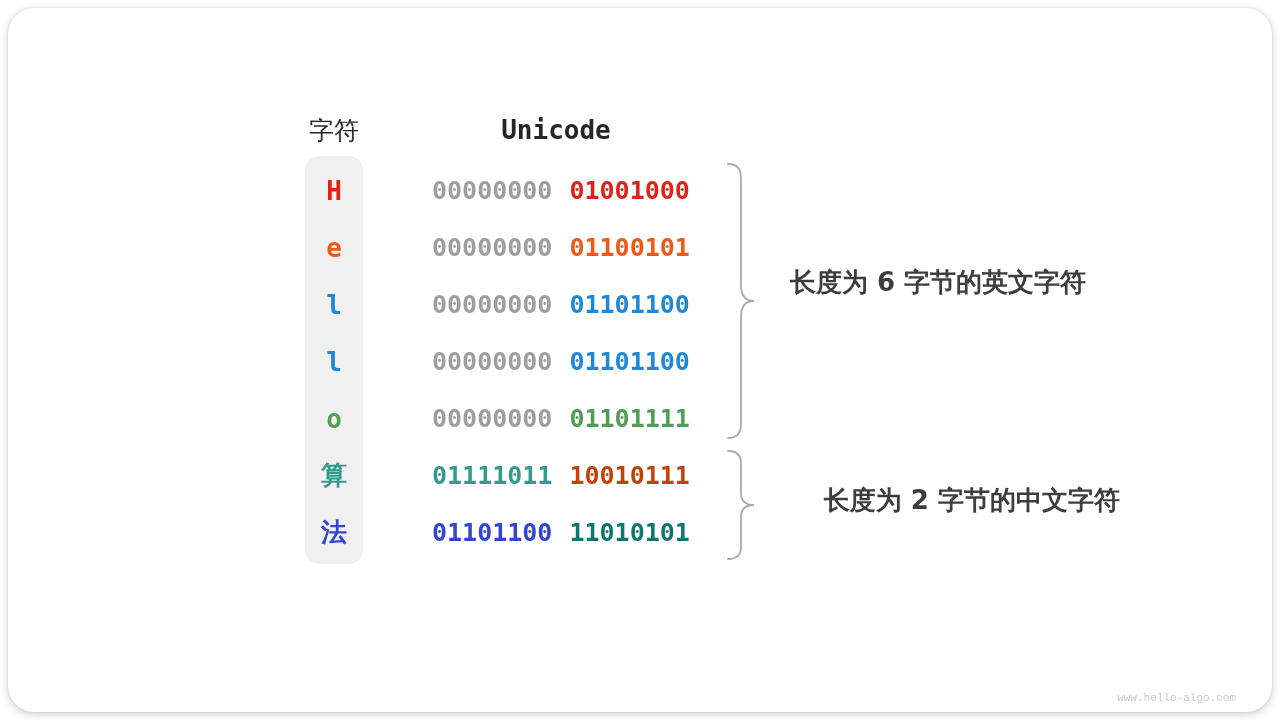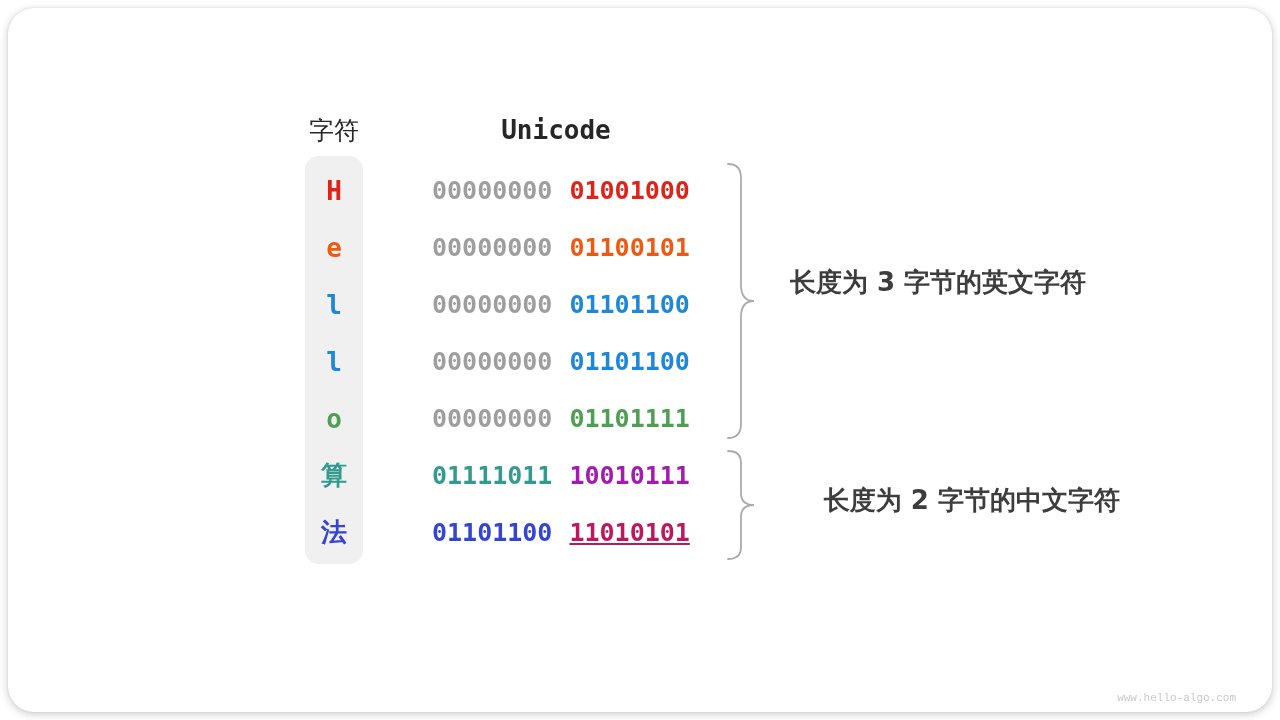--- a/index.html
+++ b/index.html
@@ -118,40 +118,40 @@
 
     <div class="row">
       <span class="char" style="color: rgb(79, 158, 84);">o</span>
       <span class="byte byte1" style="color: rgb(158, 158, 158);">00000000</span>
       <span class="byte byte2" style="color: rgb(79, 158, 84);">01101111</span>
     </div>
 
     <div class="row">
       <span class="char" style="color: rgb(51, 154, 142);">算</span>
       <span class="byte byte1" style="color: rgb(51, 154, 142);">01111011</span>
-      <span class="byte byte2" style="color: #a21caf;">10010111</span>
+      <span class="byte byte2" style="color: #c2410c;">10010111</span>
     </div>
 
     <div class="row">
       <span class="char" style="color: rgb(51, 69, 210);">法</span>
       <span class="byte byte1" style="color: rgb(51, 69, 210);">01101100</span>
-      <span class="byte byte2" style="color: #be185d; text-decoration: underline;">11010101</span>
+      <span class="byte byte2" style="color: #0f766e;">11010101</span>
     </div>
 
   </div>
 
   <svg class="abs brace-svg" style="left:718px; top:154px;" width="30" height="278">
     <path d="M2 2 Q15 2 15 16 L15 123 Q15 139 28 139 Q15 139 15 155 L15 262 Q15 276 2 276" fill="none" stroke="#ababab" stroke-width="1.8" stroke-linecap="round"></path>
   </svg>
 
   <svg class="abs brace-svg" style="left:718px; top:441px;" width="30" height="112">
     <path d="M2 2 Q15 2 15 14 L15 44 Q15 56 28 56 Q15 56 15 68 L15 98 Q15 110 2 110" fill="none" stroke="#ababab" stroke-width="1.8" stroke-linecap="round"></path>
   </svg>
 
   <div class="abs annotation-1">
-    <div class="ann-line1" style="color: rgb(61, 61, 61);">长度为 3 字节的英文字符</div>
+    <div class="ann-line1" style="color: rgb(61, 61, 61);">长度为 6 字节的英文字符</div>
   </div>
 
   <div class="abs annotation-2" style="color: rgb(61, 61, 61);">长度为 2 字节的中文字符</div>
 
   <div class="abs watermark" style="color: rgb(201, 201, 201);">www.hello-algo.com</div>
 
 </div>
 
 </body></html>

